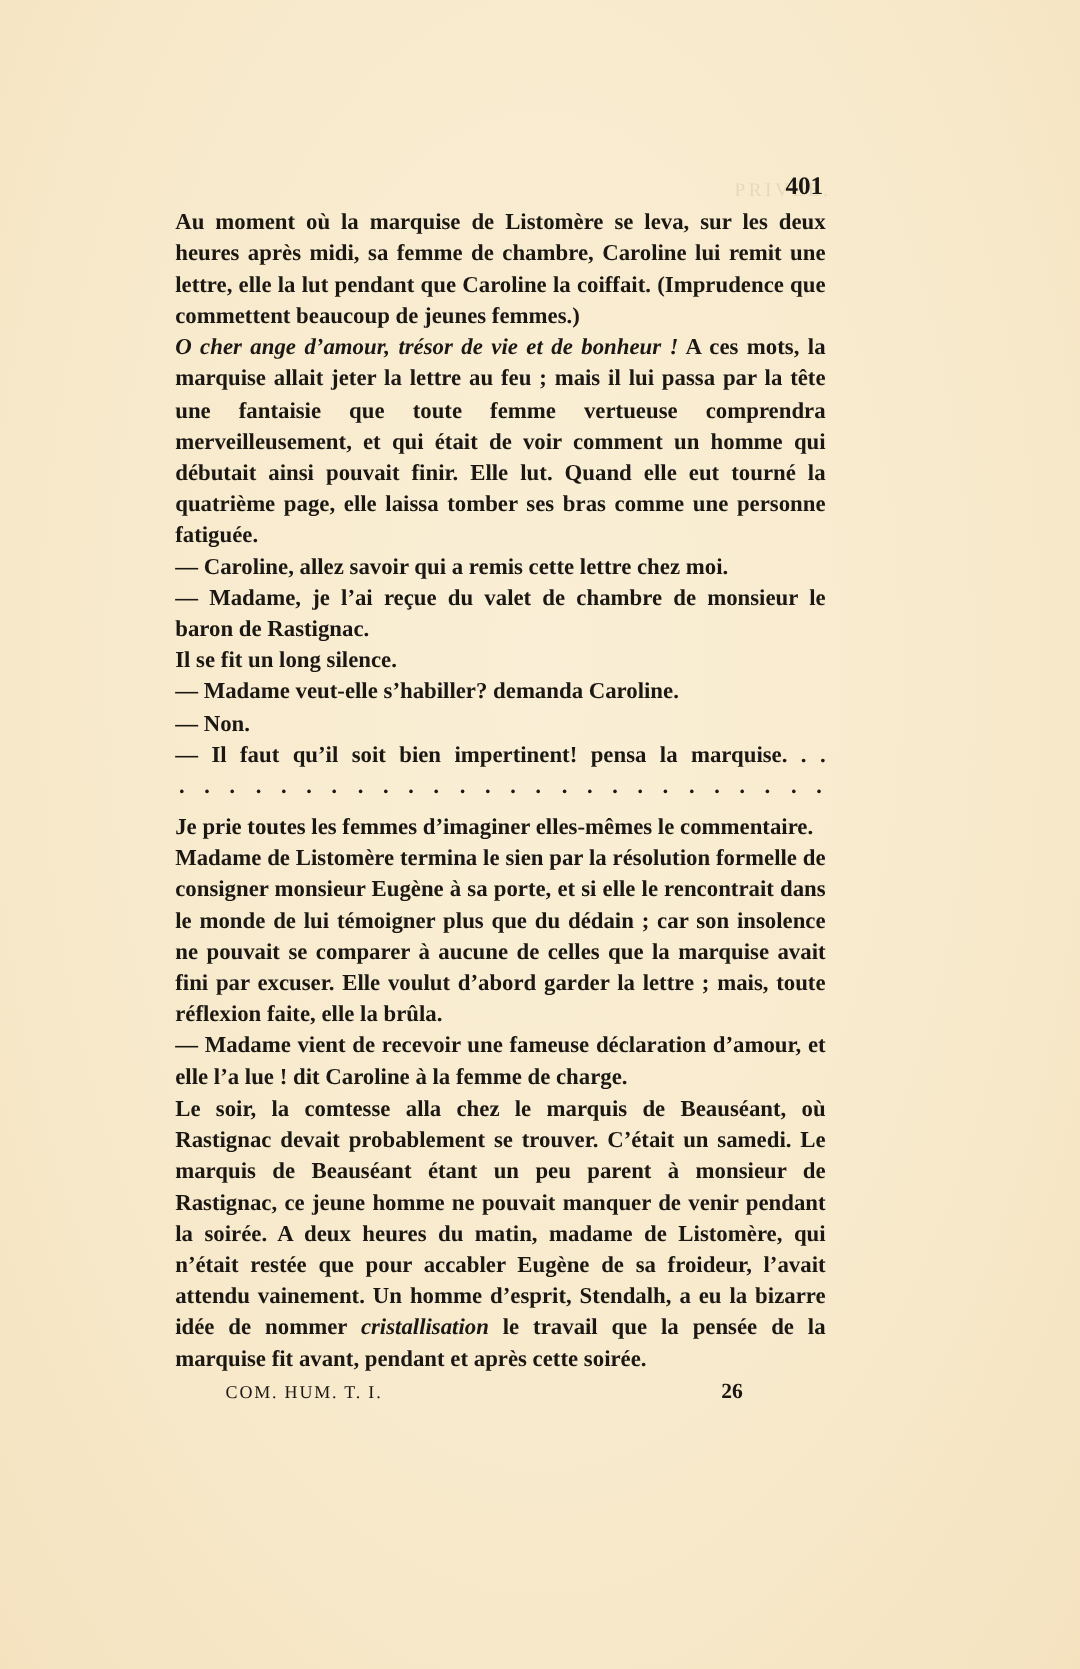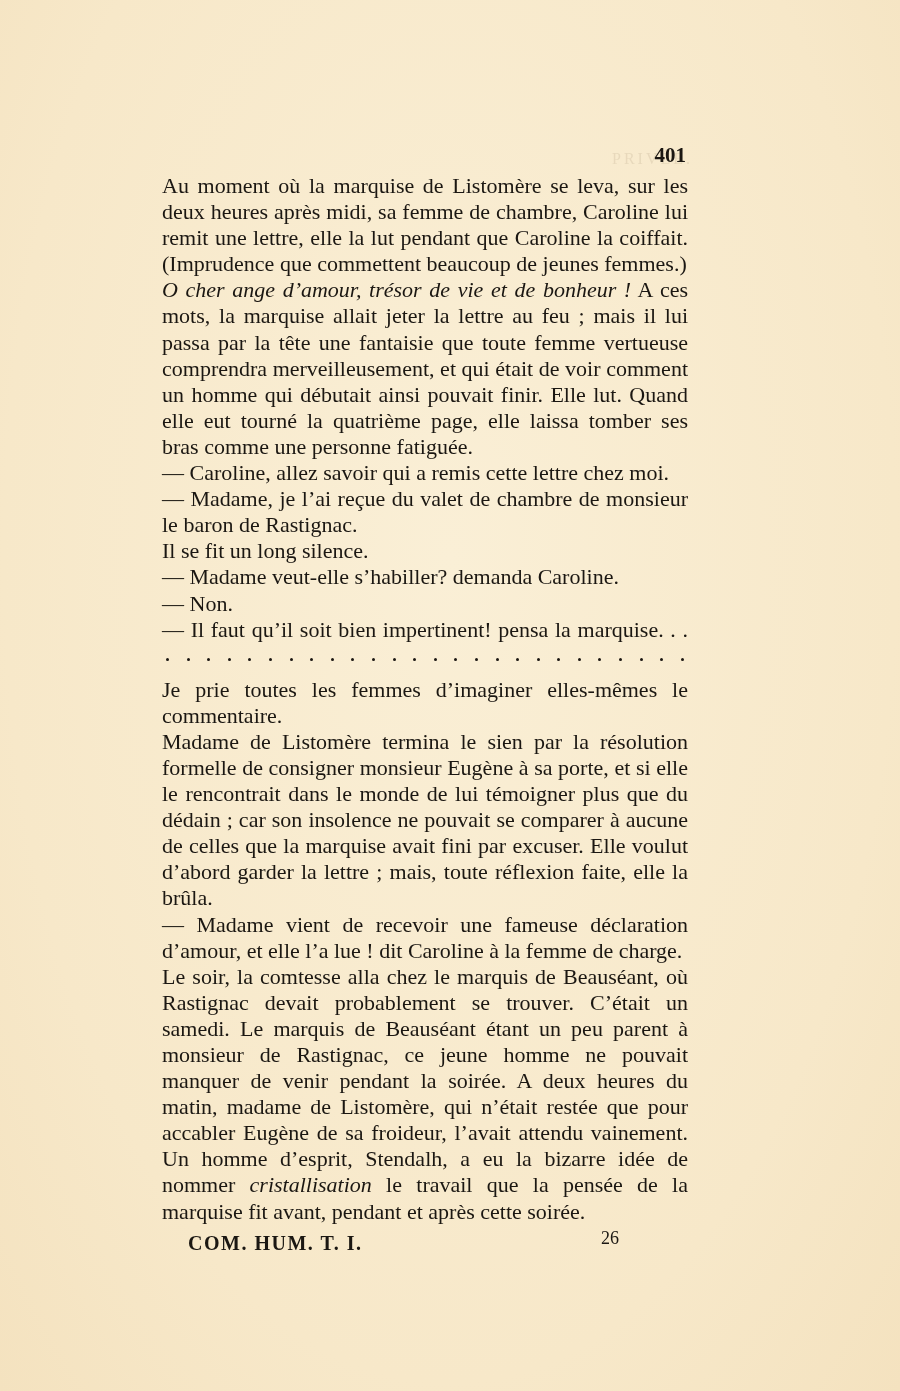--- a/index.html
+++ b/index.html
@@ -19,39 +19,38 @@
   }
   .running-title {
     position: absolute; left: 0; right: 0; text-align: center;
     top: 3px; font-size: 15.5px; font-weight: bold; letter-spacing: 1.3px;
     padding-right: 24px;
   }
   .page-number {
     position: absolute; right: 2px; top: 0; font-size: 21px; font-weight: bold;
   }
   .body-text {
-    font-size: 22px; line-height: 26.1px; text-align: justify;
-    font-weight: 400;
-    margin-left: 16px;
+    font-size: 19px; line-height: 26.1px; text-align: justify;
+    font-weight: 700;
   }
   .para { margin: 0 0 0 0; text-indent: 0; }
   .para .it { font-style: italic; }
   .dots-line {
     display: flex; justify-content: space-between; height: 26px; align-items: center;
     padding-left: 4px; padding-right: 4px; margin-top: 4px; margin-bottom: 4px;
   }
   .dot { width: 3px; height: 3px; background: #1b1712; border-radius: 50%; }
   .footer {
     position: relative; height: 30px; margin-top: 3px;
   }
   .signature {
-    position: absolute; left: 42px; top: 4px; font-size: 20px; letter-spacing: 1.5px; font-weight: bold;
+    position: absolute; left: 42px; top: 4px; font-size: 15px; letter-spacing: 1.5px;
   }
   .sheet-number {
-    position: absolute; left: 455px; top: 0; font-size: 18px; font-weight: normal;
+    position: absolute; left: 455px; top: 0; font-size: 18px; font-weight: bold;
   }
   .ghost {
     position: absolute; color: rgba(120,100,70,0.13); font-size: 16px; letter-spacing: 3px; margin-left: 27px;
   }
 </style>
 </head>
 <body>
 
 <div class="ghost" style="left:585px; top:150px;">PRIVÉE.</div>
 

